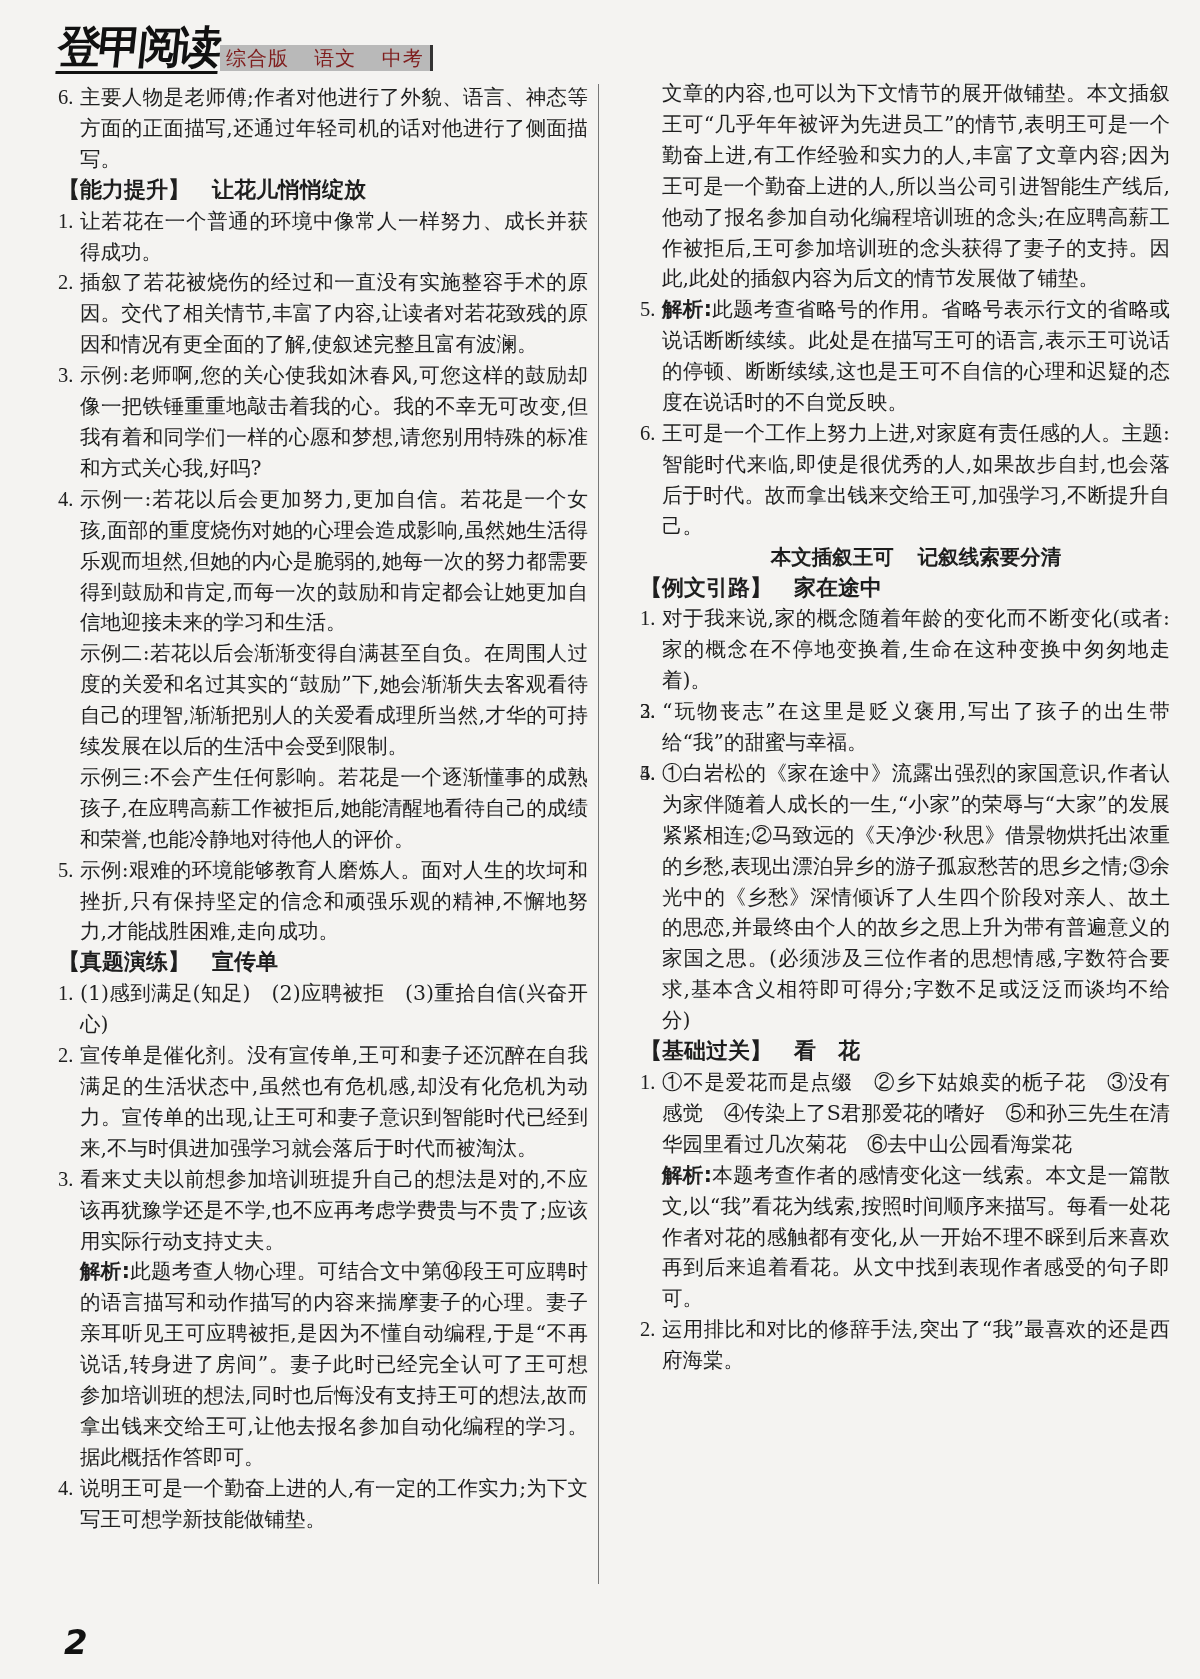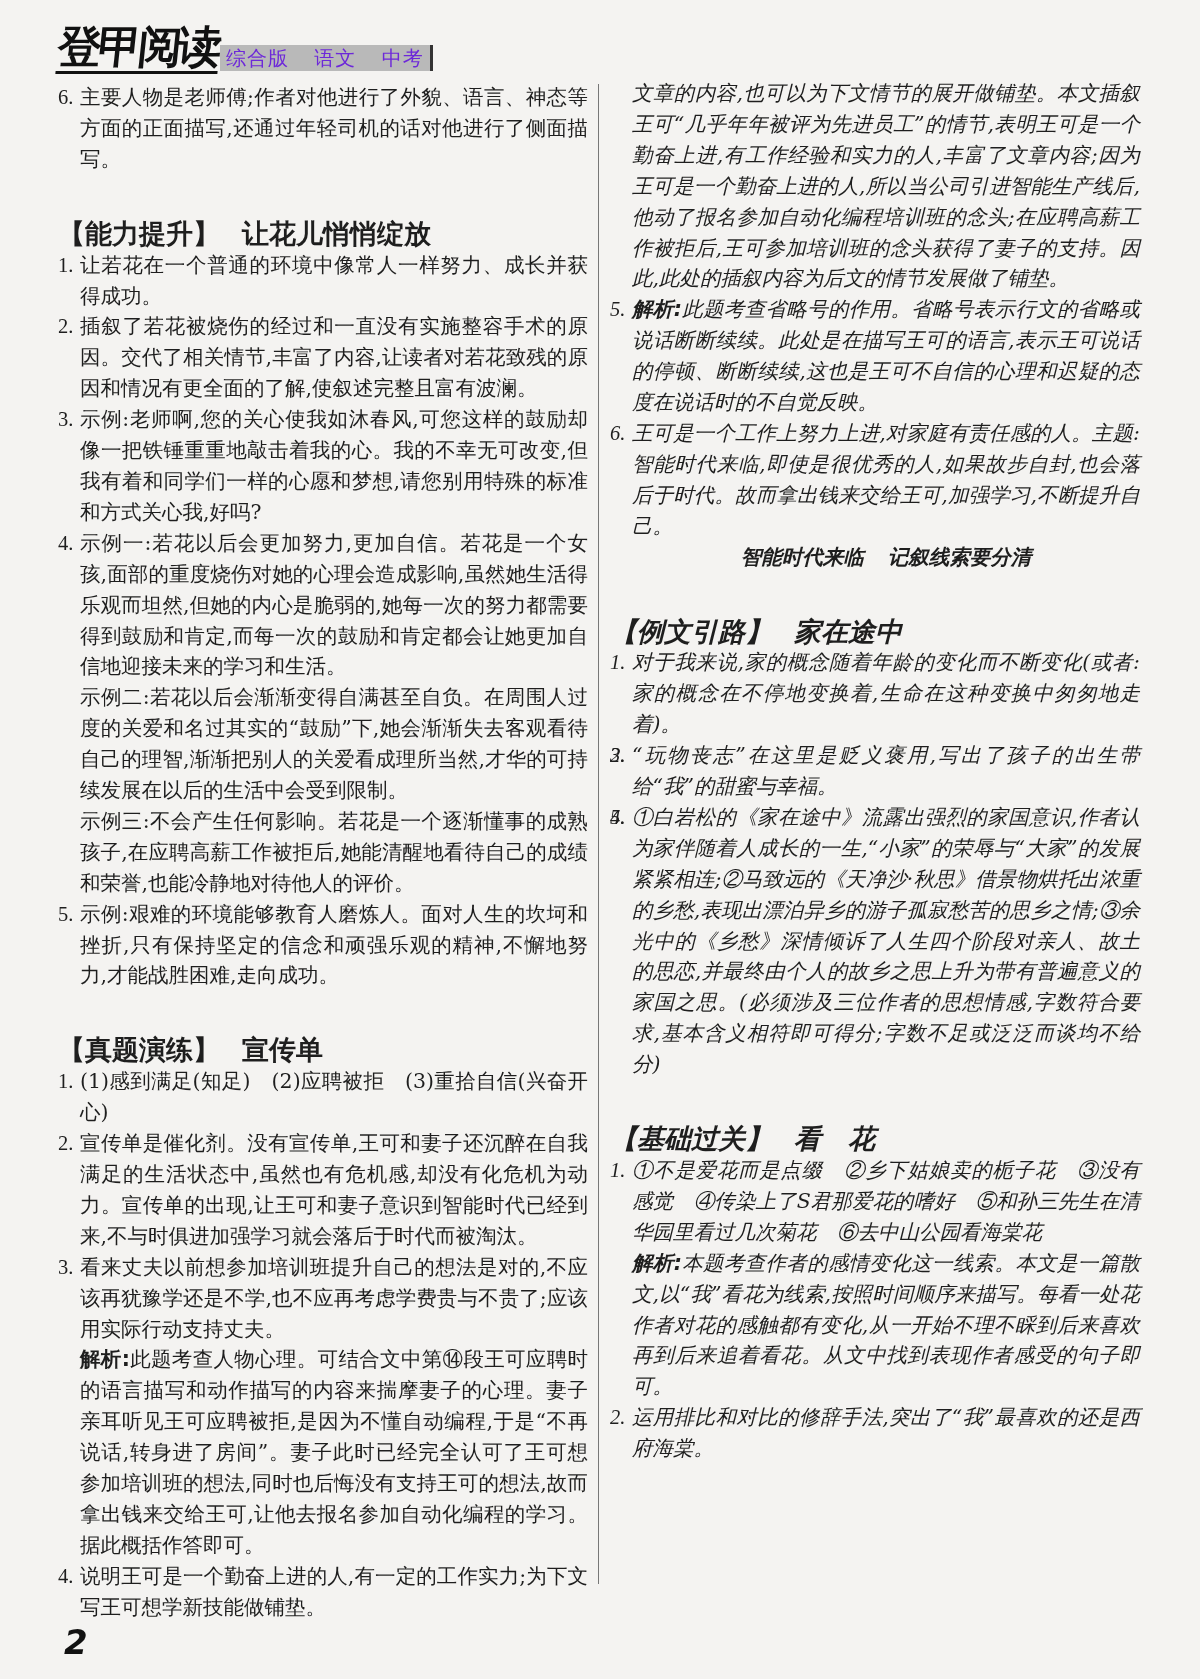--- a/index.html
+++ b/index.html
@@ -12,38 +12,38 @@
   }
   .page { position: absolute; left: 0; top: 0; width: 1200px; height: 1679px; }
   .header { position: absolute; left: 58px; top: 14px; height: 60px; display: flex; align-items: flex-end; }
   .logo {
     font-family: "DejaVu Serif", serif; font-weight: bold; font-size: 44px; line-height: 48px;
     letter-spacing: -4px; color: #111; border-bottom: 3px solid #111; padding-right: 2px;
     transform: skewX(-6deg);
   }
   .subtitle {
     background: #b9b9b9; font-size: 20px; line-height: 26px; padding: 0 6px 0 6px;
-    margin-bottom: 3px; color: #6d28d9; border-right: 3px solid #333; letter-spacing: 1px;
+    margin-bottom: 3px; color: #7f1d1d; border-right: 3px solid #333; letter-spacing: 1px;
     font-family: "DejaVu Sans", sans-serif;
   }
   .subtitle span { margin-right: 18px; }
   .subtitle span:last-child { margin-right: 0; }
 
   .col { position: absolute; top: 82px; font-size: 20.5px; line-height: 30.9px; }
   .col-left { left: 58px; width: 530px; top: 82px; }
-  .col-right { left: 610px; width: 530px; top: 78px; font-style: italic; }
+  .col-right { left: 640px; width: 530px; top: 78px; }
   .divider { position: absolute; left: 598px; top: 84px; width: 1px; height: 1500px; background: #777; }
 
   .item { position: relative; padding-left: 22px; text-align: justify; }
   .item .num { position: absolute; left: 0; top: 0; font-family: "Liberation Serif", serif; }
   .para { padding-left: 22px; text-align: justify; }
   .note { padding-left: 22px; text-align: justify; font-family: "DejaVu Serif", serif; }
   .note b { font-family: "DejaVu Sans", sans-serif; font-weight: bold; }
   .section {
-    font-family: "DejaVu Sans", sans-serif; font-weight: bold; font-size: 27px; margin-top: 44px;
+    font-family: "DejaVu Sans", sans-serif; font-weight: bold; font-size: 22px;
   }
   .section .bracket { margin-right: 22px; }
   .chapter { text-align: center; font-family: "DejaVu Sans", sans-serif; font-weight: bold; padding-left: 22px; }
   .chapter span { margin: 0 12px; }
   .page-number {
     position: absolute; left: 64px; top: 1622px; font-family: "DejaVu Sans", sans-serif;
     font-weight: bold; font-style: italic; font-size: 34px; color: #111;
   }
 </style>
 </head>
@@ -128,21 +128,21 @@
     </div>
     <div class="note">
       <b>解析:</b><span>此题考查省略号的作用。省略号表示行文的省略或说话断断续续。此处是在描写王可的语言,表示王可说话的停顿、断断续续,这也是王可不自信的心理和迟疑的态度在说话时的不自觉反映。</span>
     </div>
     <div class="item">
       <span class="num">6.</span>
       <span>王可是一个工作上努力上进,对家庭有责任感的人。主题:智能时代来临,即使是很优秀的人,如果故步自封,也会落后于时代。故而拿出钱来交给王可,加强学习,不断提升自己。</span>
     </div>
 
     <div class="chapter">
-      <span>智能时代来临</span><span>记叙线索要分清</span>
+      <span>本文插叙王可</span><span>记叙线索要分清</span>
     </div>
 
     <div class="section">
       <span class="bracket">【例文引路】</span><span>家在途中</span>
     </div>
 
     <div class="item">
       <span class="num">1.</span>
       <span>对于我来说,家的概念随着年龄的变化而不断变化(或者:家的概念在不停地变换着,生命在这种变换中匆匆地走着)。</span>
     </div>

